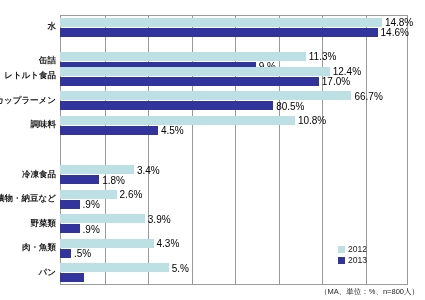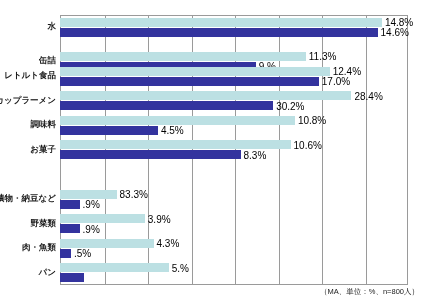--- a/index.html
+++ b/index.html
@@ -149,42 +149,42 @@
       <div class="cat-row" style="top: 49.0909px; height: 24.5455px;">
         <div class="cat-label">レトルト食品</div>
         <div class="bar y2012" style="width: 269.7px; top: 2.77273px; background: rgb(188, 224, 227);"></div>
         <div class="bar-label" style="left: 272.7px; top: 7.27273px;">12.4%</div>
         <div class="bar y2013" style="width: 258.825px; top: 12.7727px; background: rgb(51, 51, 158);"></div>
         <div class="bar-label" style="left: 261.825px; top: 17.2727px;">17.0%</div>
       </div>
       <div class="cat-row" style="top: 73.6364px; height: 24.5455px;">
         <div class="cat-label">カップラーメン</div>
         <div class="bar y2012" style="width: 291.45px; top: 2.77273px; background: rgb(188, 224, 227);"></div>
-        <div class="bar-label" style="left: 294.45px; top: 7.27273px;">28.4%</div>
+        <div class="bar-label" style="left: 294.45px; top: 7.27273px;">66.7%</div>
         <div class="bar y2013" style="width: 213.15px; top: 12.7727px; background: rgb(51, 51, 158);"></div>
-        <div class="bar-label" style="left: 216.15px; top: 17.2727px;">30.2%</div>
+        <div class="bar-label" style="left: 216.15px; top: 17.2727px;">80.5%</div>
       </div>
       <div class="cat-row" style="top: 98.1818px; height: 24.5455px;">
         <div class="cat-label">調味料</div>
         <div class="bar y2012" style="width: 234.9px; top: 2.77273px; background: rgb(188, 224, 227);"></div>
         <div class="bar-label" style="left: 237.9px; top: 7.27273px;">10.8%</div>
         <div class="bar y2013" style="width: 97.875px; top: 12.7727px; background: rgb(51, 51, 158);"></div>
         <div class="bar-label" style="left: 100.875px; top: 17.2727px;">4.5%</div>
       </div>
-      <div class="cat-row" style="top: 122.727px; height: 24.5455px;">
-        <div class="cat-label">お菓子</div>
-        <div class="bar y2012" style="width: 230.55px; top: 2.77273px; background: rgb(188, 224, 227);"></div>
-        <div class="bar-label" style="left: 233.55px; top: 7.27273px;">10.6%</div>
-        <div class="bar y2013" style="width: 180.525px; top: 12.7727px; background: rgb(51, 51, 158);"></div>
-        <div class="bar-label" style="left: 183.525px; top: 17.2727px;">8.3%</div>
+      <div class="cat-row" style="top: 147.273px; height: 24.5455px;">
+        <div class="cat-label">冷凍食品</div>
+        <div class="bar y2012" style="width: 73.95px; top: 2.77273px; background: rgb(188, 224, 227);"></div>
+        <div class="bar-label" style="left: 76.95px; top: 7.27273px;">3.4%</div>
+        <div class="bar y2013" style="width: 39.15px; top: 12.7727px; background: rgb(51, 51, 158);"></div>
+        <div class="bar-label" style="left: 42.15px; top: 17.2727px;">1.8%</div>
       </div>
       <div class="cat-row" style="top: 171.818px; height: 24.5455px;">
         <div class="cat-label">漬物・納豆など</div>
         <div class="bar y2012" style="width: 56.55px; top: 2.77273px; background: rgb(188, 224, 227);"></div>
-        <div class="bar-label" style="left: 59.55px; top: 7.27273px;">83.3%</div>
+        <div class="bar-label" style="left: 59.55px; top: 7.27273px;">2.6%</div>
         <div class="bar y2013" style="width: 19.575px; top: 12.7727px; background: rgb(51, 51, 158);"></div>
         <div class="bar-label" style="left: 22.575px; top: 17.2727px;">.9%</div>
       </div>
       <div class="cat-row" style="top: 196.364px; height: 24.5455px;">
         <div class="cat-label">野菜類</div>
         <div class="bar y2012" style="width: 84.825px; top: 2.77273px; background: rgb(188, 224, 227);"></div>
         <div class="bar-label" style="left: 87.825px; top: 7.27273px;">3.9%</div>
         <div class="bar y2013" style="width: 19.575px; top: 12.7727px; background: rgb(51, 51, 158);"></div>
         <div class="bar-label" style="left: 22.575px; top: 17.2727px;">.9%</div>
       </div>
@@ -197,16 +197,26 @@
       </div>
       <div class="cat-row" style="top: 245.455px; height: 24.5455px;">
         <div class="cat-label">パン</div>
         <div class="bar y2012" style="width: 108.75px; top: 2.77273px; background: rgb(188, 224, 227);"></div>
         <div class="bar-label" style="left: 111.75px; top: 7.27273px;">5.%</div>
         <div class="bar y2013" style="width: 23.925px; top: 12.7727px; background: rgb(51, 51, 158);"></div>
         <div class="bar-label" style="left: 26.925px; top: 17.2727px; margin-top: 44px;">1.1%</div>
       </div>
     </div>
 
+  <div class="legend">
+    <div class="legend-row">
+      <span class="legend-swatch y2012"></span>
+      <span class="legend-text">2012</span>
+    </div>
+    <div class="legend-row">
+      <span class="legend-swatch y2013"></span>
+      <span class="legend-text">2013</span>
+    </div>
+  </div>
 
   <div class="footnote">（MA、単位：%、n=800人）</div>
 
 </div>
 
 </body></html>

